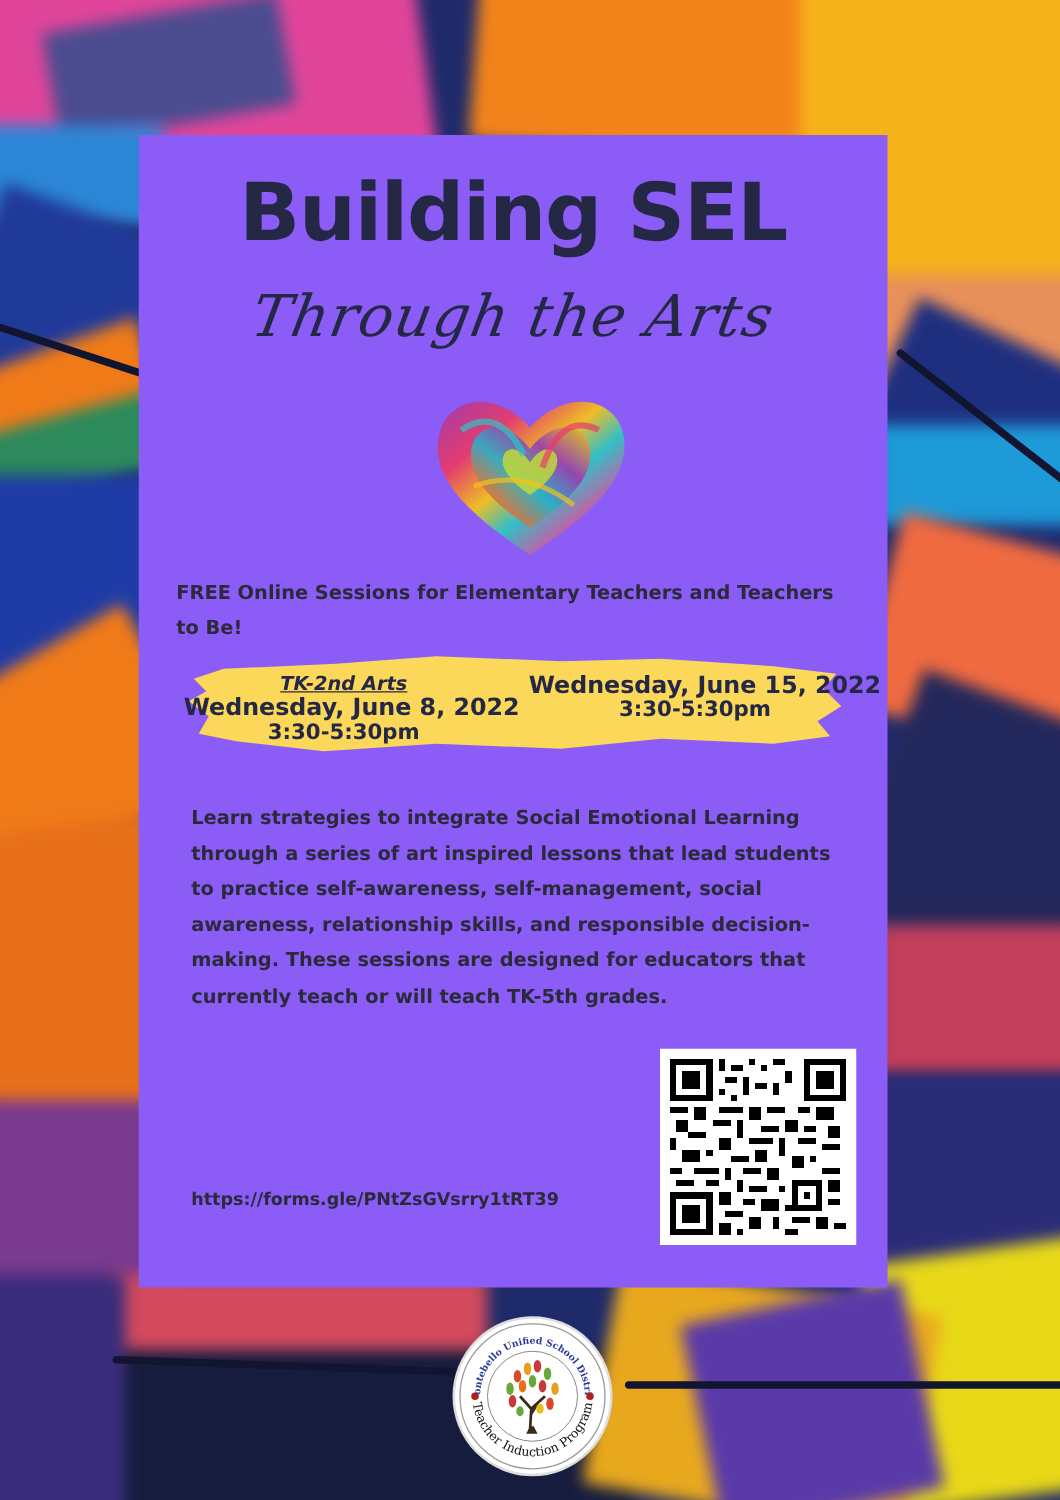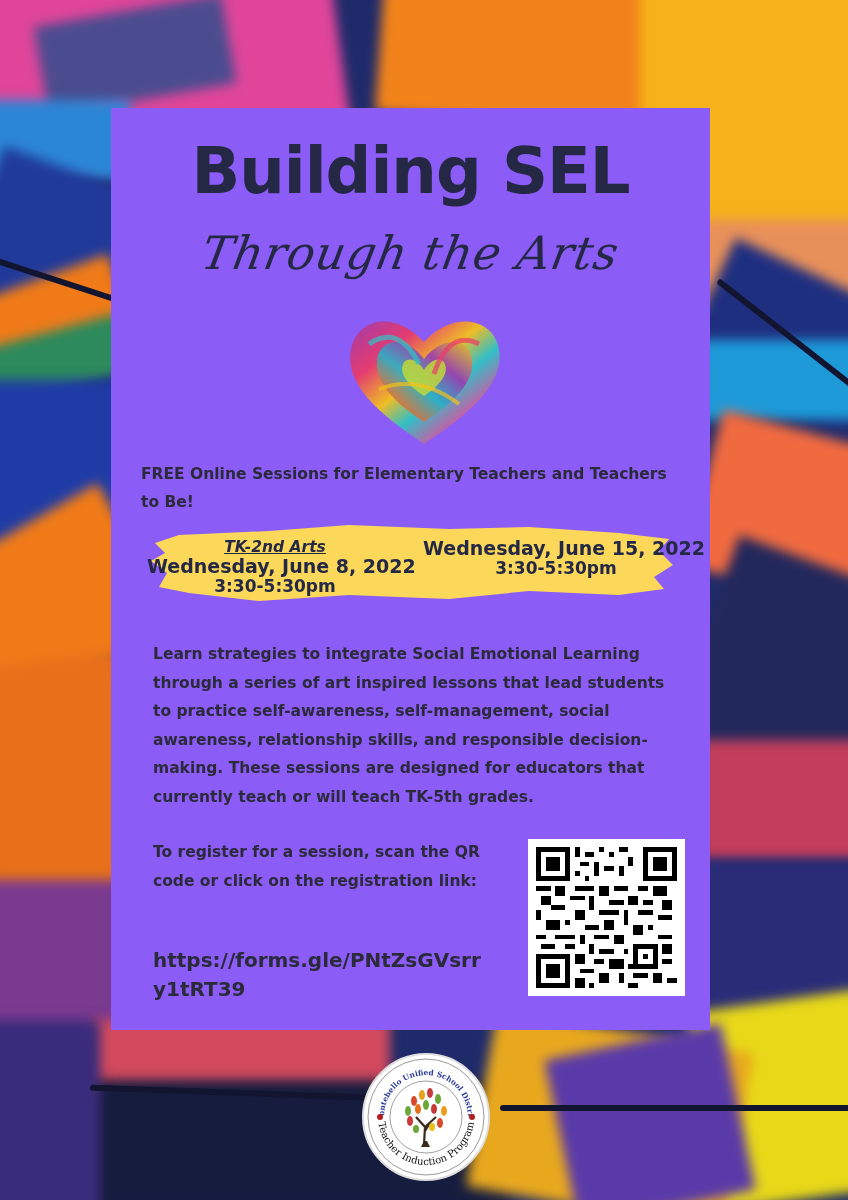--- a/index.html
+++ b/index.html
@@ -109,21 +109,21 @@
   .register {
     position: absolute; left: 42px; width: 350px; top: 730px;
     font-weight: bold;
     font-size: 15.5px;
     line-height: 28.5px;
     color: #2b2a3a;
   }
   .link {
     position: absolute; left: 42px; width: 340px; top: 838px;
     font-weight: bold;
-    font-size: 20px;
+    font-size: 14px;
     line-height: 28.5px;
     color: #2b2a3a;
     word-break: break-all;
     cursor: pointer;
   }
   .qr {
     position: absolute; left: 417px; top: 731px;
     width: 157px; height: 157px;
     background: #fff;
     padding: 8px;
@@ -220,21 +220,20 @@
     <div class="date">Wednesday, June 8, 2022</div>
     <div class="time">3:30-5:30pm</div>
   </div>
   <div class="session s2">
     <div class="date">Wednesday, June 15, 2022</div>
     <div class="time">3:30-5:30pm</div>
   </div>
 
   <div class="desc">Learn strategies to integrate Social Emotional Learning through a series of art inspired lessons that lead students to practice self-awareness, self-management, social awareness, relationship skills, and responsible decision-making. These sessions are designed for educators that currently teach or will teach TK-5th grades.</div>
 
-  <div class="register">To register for a session, scan the QR code or click on the registration link:</div>
 
   <div class="link">https://forms.gle/PNtZsGVsrry1tRT39</div>
 
   <div class="qr">
     <svg viewBox="0 0 29 29" shape-rendering="crispEdges">
       <rect width="29" height="29" fill="#fff"></rect>
       <g fill="#000">
 
         <rect x="0" y="0" width="7" height="7"></rect>
           <rect x="1" y="1" width="5" height="5" fill="#fff"></rect>

